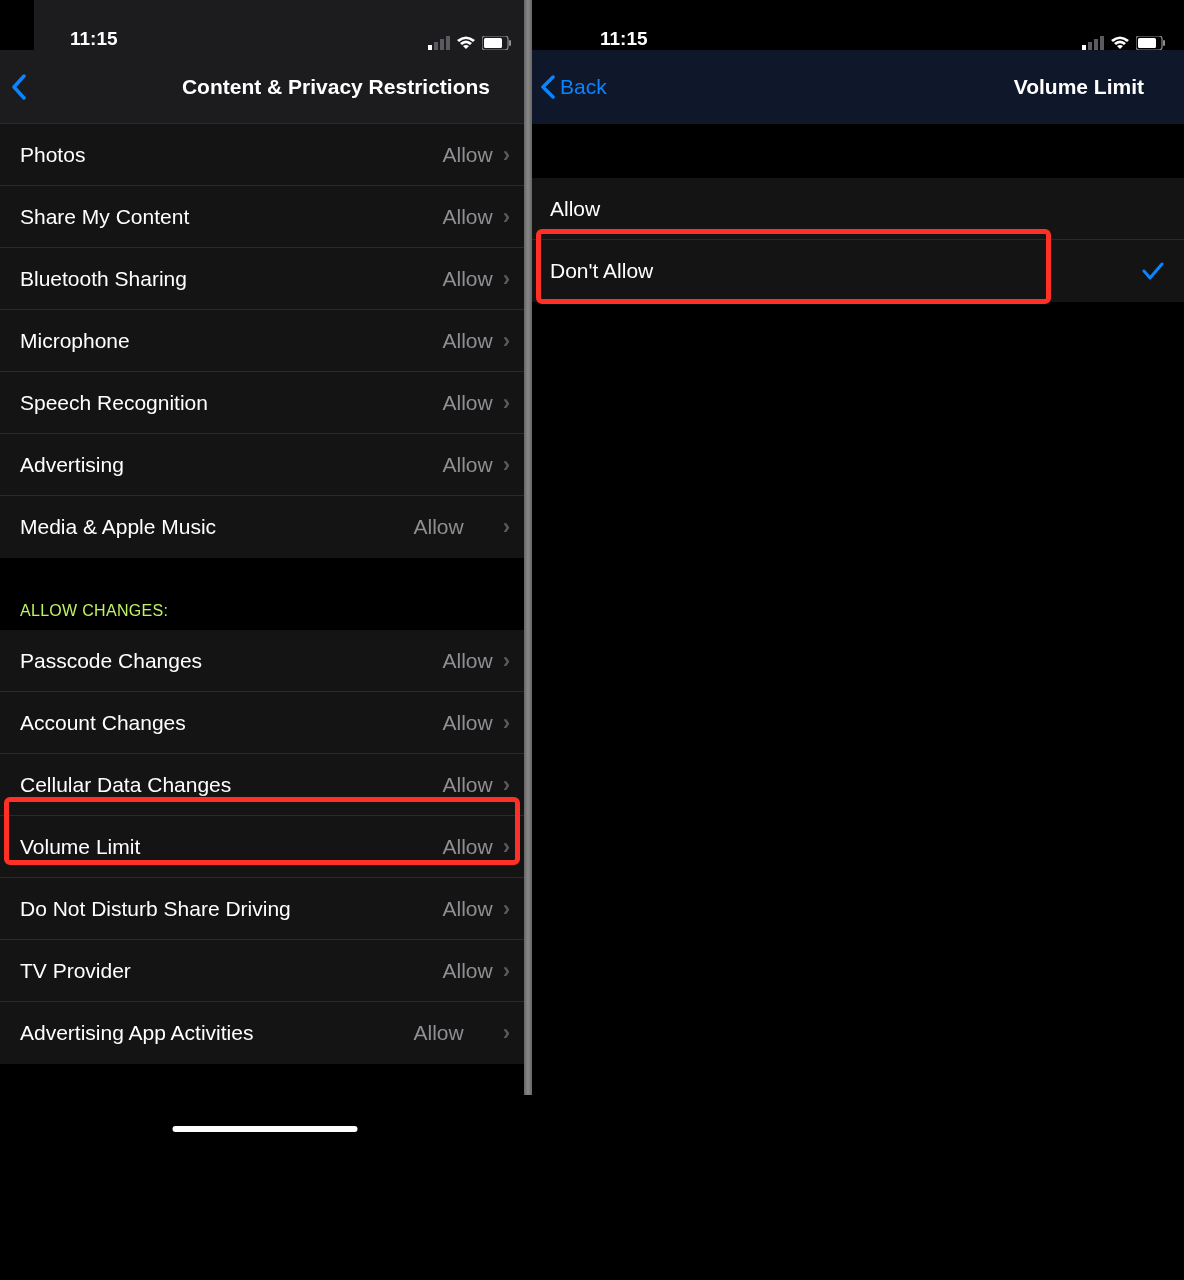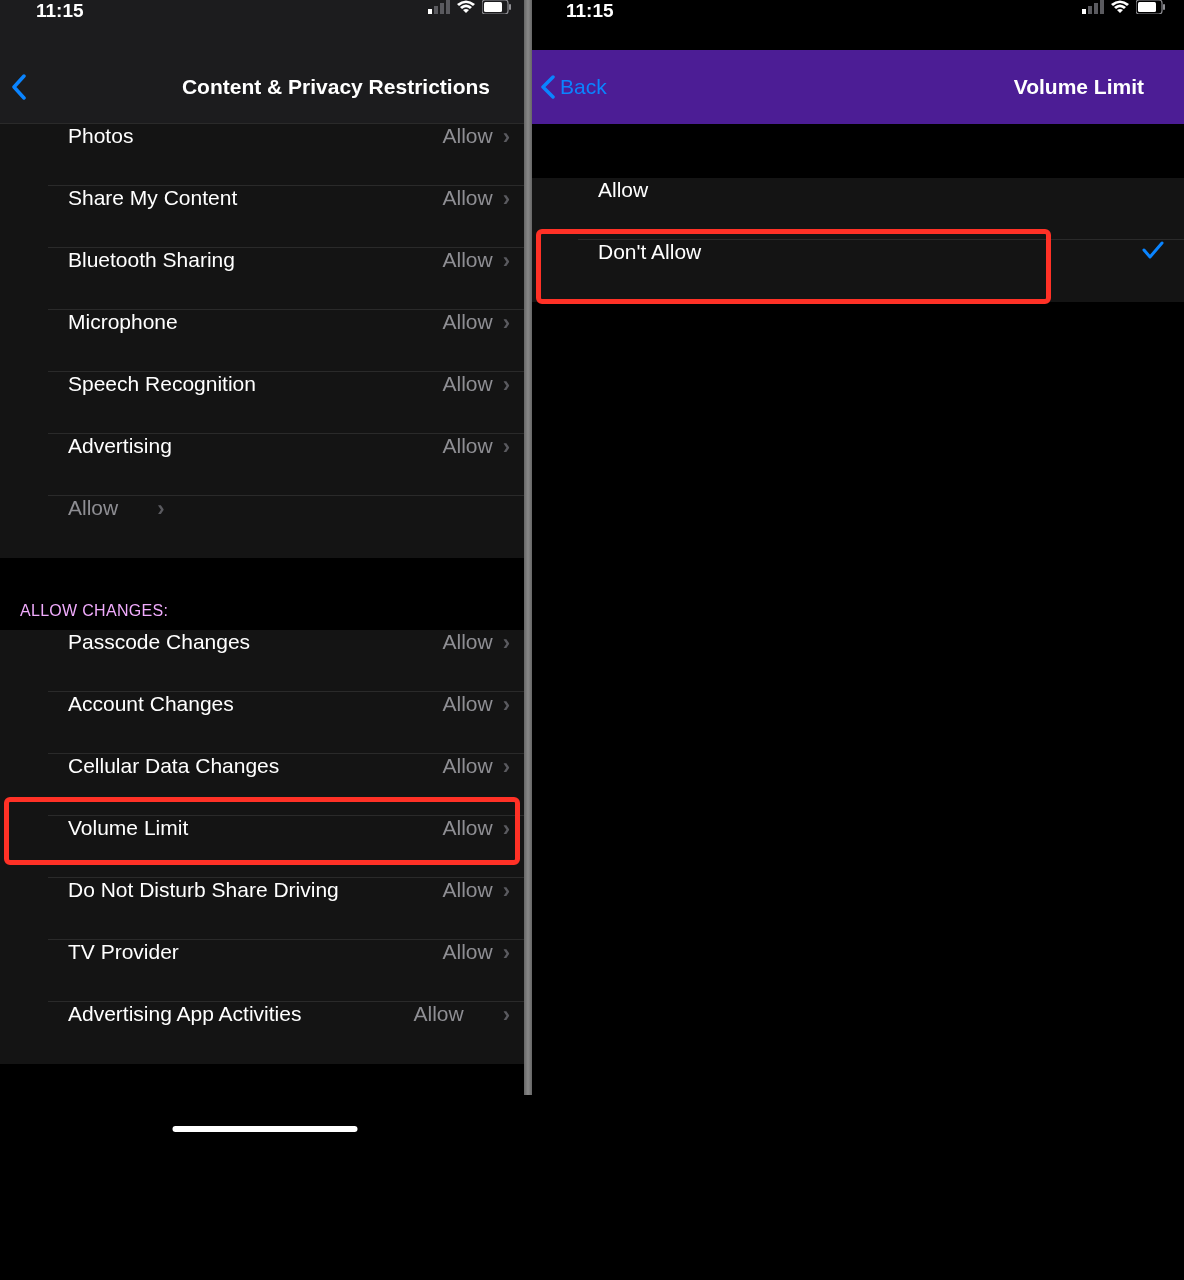--- a/index.html
+++ b/index.html
@@ -26,84 +26,84 @@
     left: 524px;
     top: 0;
     width: 8px;
     height: 1095px;
     background: linear-gradient(to right, #666 0%, #888 50%, #666 100%);
     z-index: 50;
   }
   .status-bar {
     height: 50px;
     display: flex;
-    align-items: flex-start;
+    align-items: flex-end;
     justify-content: space-between;
     padding: 0 18px 0 36px;
     font-size: 19px;
     font-weight: 600;
     background: #1c1c1e;
+    margin-left: 34px;
   }
   .pane-right .status-bar { background: #000; }
   .status-right { display: flex; align-items: center; gap: 6px; }
   .nav-bar {
     height: 74px;
     display: flex;
     align-items: center;
     position: relative;
     background: #1c1c1e;
     border-bottom: 0.5px solid #2a2a2a;
   }
-  .pane-right .nav-bar { background: #4c1d95; border-bottom: none; }
+  .pane-right .nav-bar { background: #0f172a; border-bottom: none; }
   .nav-back {
     position: absolute;
     left: 10px;
     display: flex;
     align-items: center;
     color: #0a84ff;
     font-size: 21px;
     cursor: pointer;
   }
   .nav-title {
     width: 100%;
     text-align: right;
     font-size: 21px;
     font-weight: 600;
     padding: 0 40px;
   }
   .list-group { background: #141414; }
   .list-row {
     height: 62px;
     display: flex;
-    align-items: flex-start;
+    align-items: center;
     padding: 0 20px;
     border-bottom: 0.5px solid #2a2a2a;
     position: relative;
     cursor: pointer;
-    margin-left: 48px;
   }
   .list-row.noborder { border-bottom: none; gap: 29px; }
   .list-label {
     flex: 1;
     font-size: 21px;
     color: #fff;
   }
   .list-value {
     font-size: 21px;
     color: #8e8e93;
     margin-right: 10px;
   }
   .chevron {
     color: #5a5a5f;
     font-size: 22px;
     font-weight: 600;
   }
   .section-header {
     font-size: 16px;
-    color: #f0abfc;
+    color: #bef264;
     letter-spacing: 0.3px;
     padding: 44px 20px 10px 20px;
     background: #000;
     text-transform: uppercase;
   }
   .highlight-box {
     position: absolute;
     border: 5px solid #ff3126;
     border-radius: 6px;
     pointer-events: none;
@@ -185,20 +185,21 @@
       <span class="list-label">Speech Recognition</span>
       <span class="list-value">Allow</span>
       <span class="chevron">›</span>
     </div>
     <div class="list-row">
       <span class="list-label">Advertising</span>
       <span class="list-value">Allow</span>
       <span class="chevron">›</span>
     </div>
     <div class="list-row noborder">
+      <span class="list-label">Media &amp; Apple Music</span>
       <span class="list-value">Allow</span>
       <span class="chevron">›</span>
     </div>
   </div>
 
   <div class="section-header">Allow Changes:</div>
 
   <div class="list-group">
     <div class="list-row">
       <span class="list-label">Passcode Changes</span>

